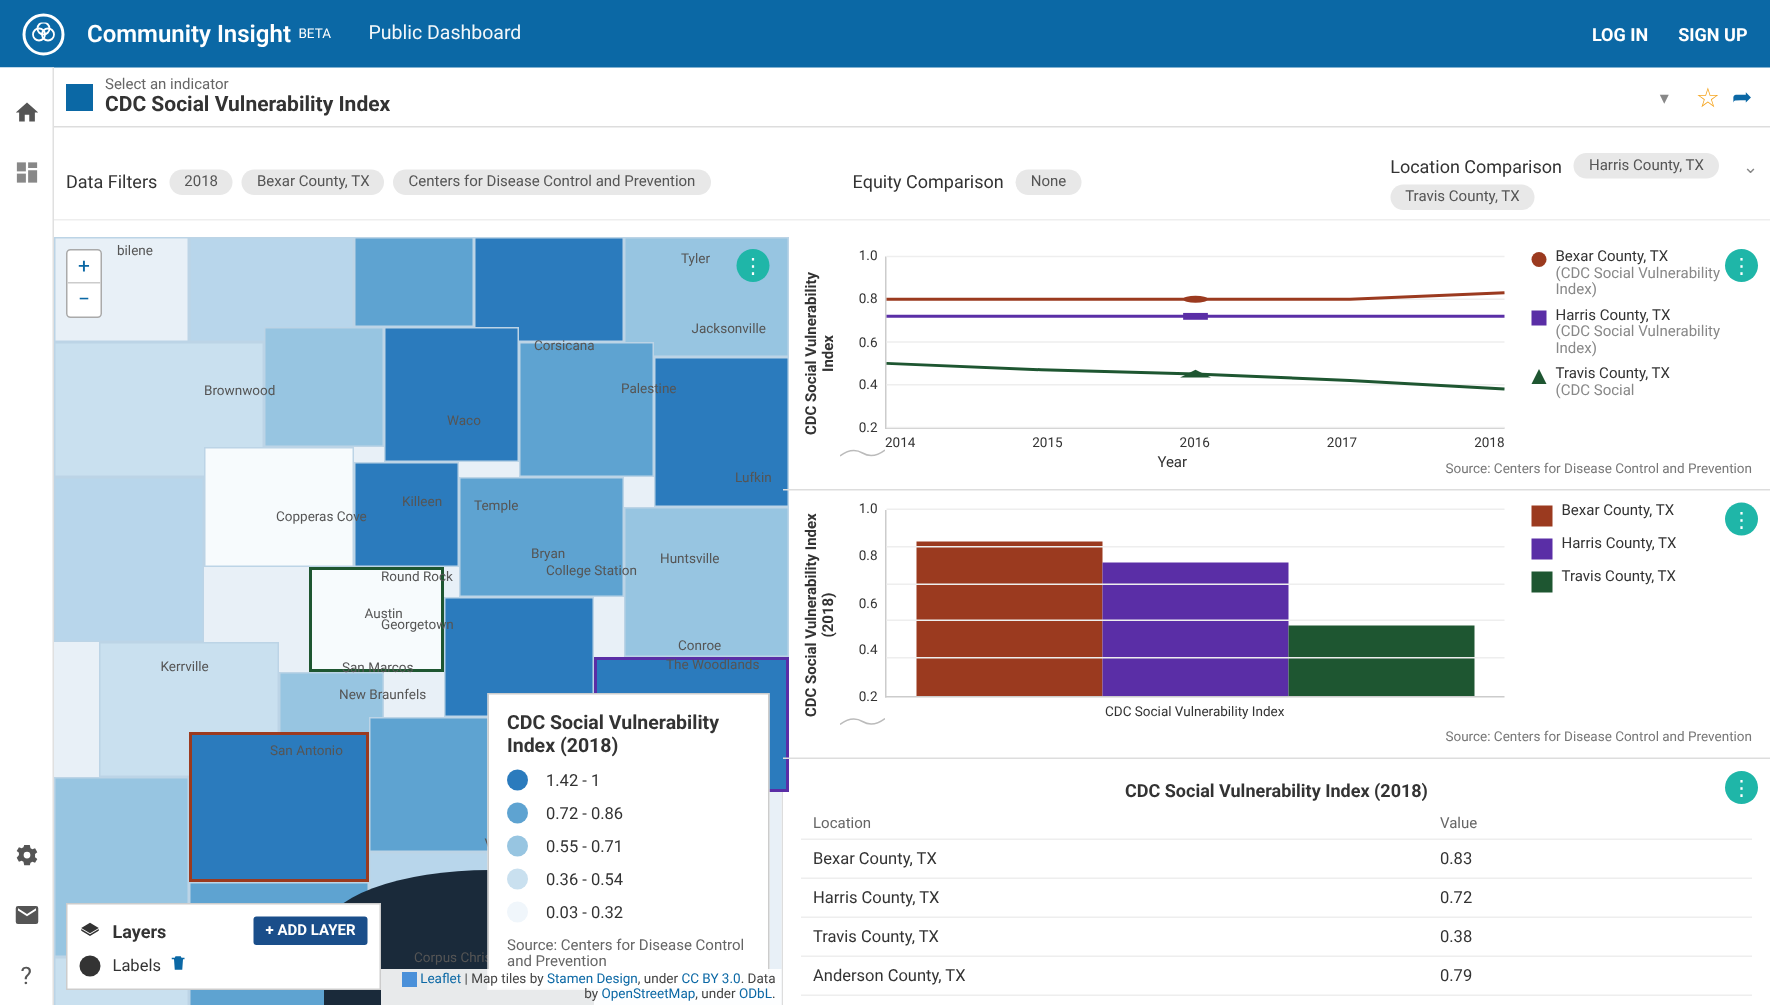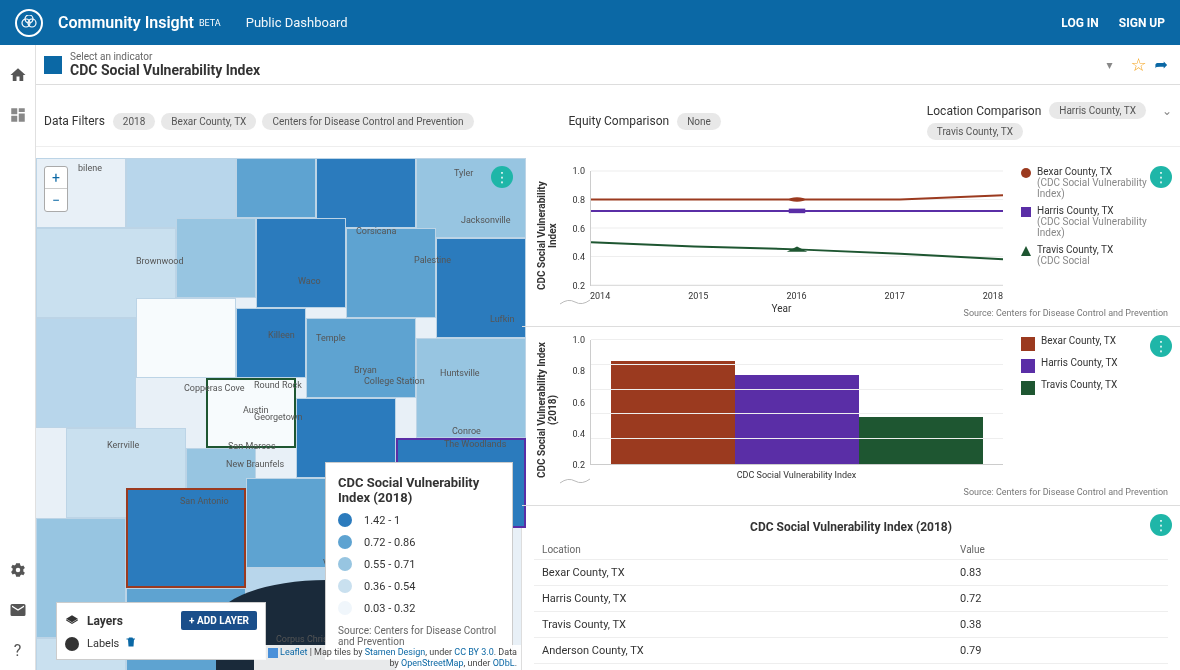--- a/index.html
+++ b/index.html
@@ -45,21 +45,21 @@
 .zoom-btn { width: 22px; height: 22px; display: flex; align-items: center; justify-content: center; font-size: 14px; color: #0b68a5; cursor: pointer; border-bottom: 1px solid #ccc; }
 .zoom-btn:last-child { border-bottom: none; }
 .map-kebab { position: absolute; top: 8px; right: 8px; width: 22px; height: 22px; background: #1fb6a8; border-radius: 50%; color: #fff; display: flex; align-items: center; justify-content: center; cursor: pointer; font-size: 14px; }
 
 .legend-box { position: absolute; bottom: 10px; right: 8px; width: 188px; background: #fff; border: 1px solid #ccc; padding: 12px; font-size: 11px; }
 .legend-title { font-weight: 700; font-size: 13px; margin-bottom: 8px; }
 .legend-item { display: flex; align-items: center; margin: 8px 0; }
 .legend-swatch { width: 14px; height: 14px; border-radius: 50%; margin-right: 12px; }
 .legend-source { font-size: 10px; color: #666; margin-top: 10px; }
 
-.layers-box { position: absolute; bottom: 10px; left: 20px; background: #fff; border: 1px solid #ccc; padding: 8px; width: 210px; font-size: 11px; }
+.layers-box { position: absolute; bottom: 10px; left: 8px; background: #fff; border: 1px solid #ccc; padding: 8px; width: 210px; font-size: 11px; }
 .layers-row { display: flex; align-items: center; margin-bottom: 6px; }
 .layers-row:last-child { margin-bottom: 0; }
 .layers-icon { width: 14px; height: 14px; margin-right: 8px; }
 .layers-title { font-weight: 700; font-size: 12px; flex: 1; }
 .add-layer-btn { background: #1a4e8a; color: #fff; font-size: 10px; font-weight: 700; padding: 4px 8px; border-radius: 2px; cursor: pointer; }
 .trash-icon { color: #0b68a5; margin-left: 6px; cursor: pointer; }
 
 .attribution { position: absolute; bottom: 0; right: 0; left: 218px; background: rgba(255,255,255,0.9); font-size: 9px; padding: 2px 4px; color: #444; text-align: right; }
 .attribution a { color: #0b68a5; cursor: pointer; }
 
@@ -213,21 +213,21 @@
               <span class="map-city-label" style="left: 42px; top: 5px;">bilene</span>
               <span class="map-city-label" style="left: 418px; top: 10px;">Tyler</span>
               <span class="map-city-label" style="left: 320px; top: 68px;">Corsicana</span>
               <span class="map-city-label" style="left: 425px; top: 57px;">Jacksonville</span>
               <span class="map-city-label" style="left: 100px; top: 98px;">Brownwood</span>
               <span class="map-city-label" style="left: 378px; top: 97px;">Palestine</span>
               <span class="map-city-label" style="left: 262px; top: 118px;">Waco</span>
               <span class="map-city-label" style="left: 232px; top: 172px;">Killeen</span>
               <span class="map-city-label" style="left: 454px; top: 156px;">Lufkin</span>
               <span class="map-city-label" style="left: 280px; top: 175px;">Temple</span>
-              <span class="map-city-label" style="left: 148px; top: 182px; margin-top: 43px;">Copperas Cove</span>
+              <span class="map-city-label" style="left: 148px; top: 182px;">Copperas Cove</span>
               <span class="map-city-label" style="left: 218px; top: 210px; margin-top: 44px;">Georgetown</span>
               <span class="map-city-label" style="left: 218px; top: 222px;">Round Rock</span>
               <span class="map-city-label" style="left: 318px; top: 207px;">Bryan</span>
               <span class="map-city-label" style="left: 404px; top: 210px;">Huntsville</span>
               <span class="map-city-label" style="left: 328px; top: 218px;">College Station</span>
               <span class="map-city-label" style="left: 207px; top: 247px;">Austin</span>
               <span class="map-city-label" style="left: 71px; top: 282px;">Kerrville</span>
               <span class="map-city-label" style="left: 396px; top: 268px; padding-left: 20px;">Conroe</span>
               <span class="map-city-label" style="left: 192px; top: 283px;">San Marcos</span>
               <span class="map-city-label" style="left: 408px; top: 281px;">The Woodlands</span>

